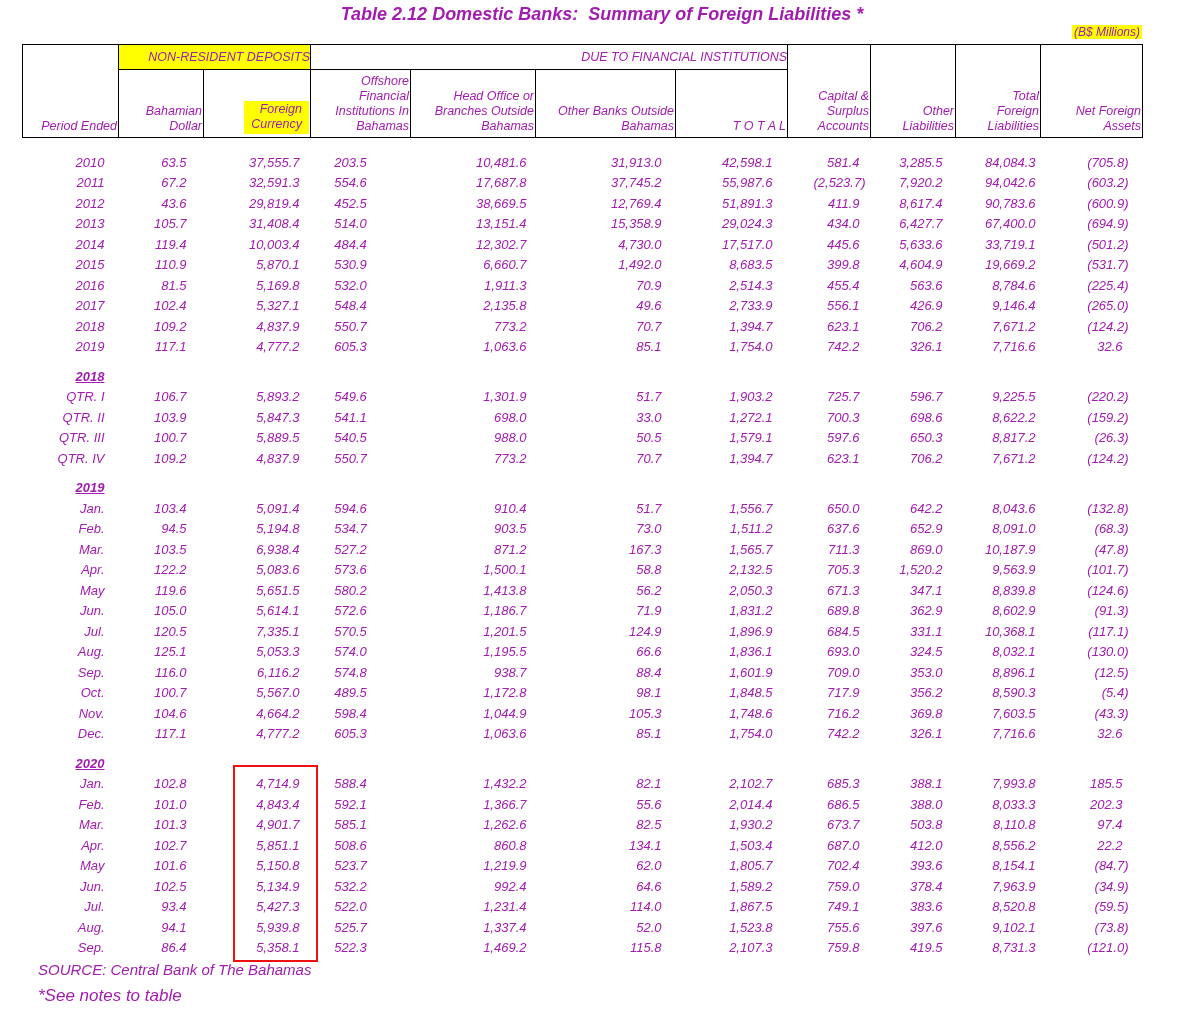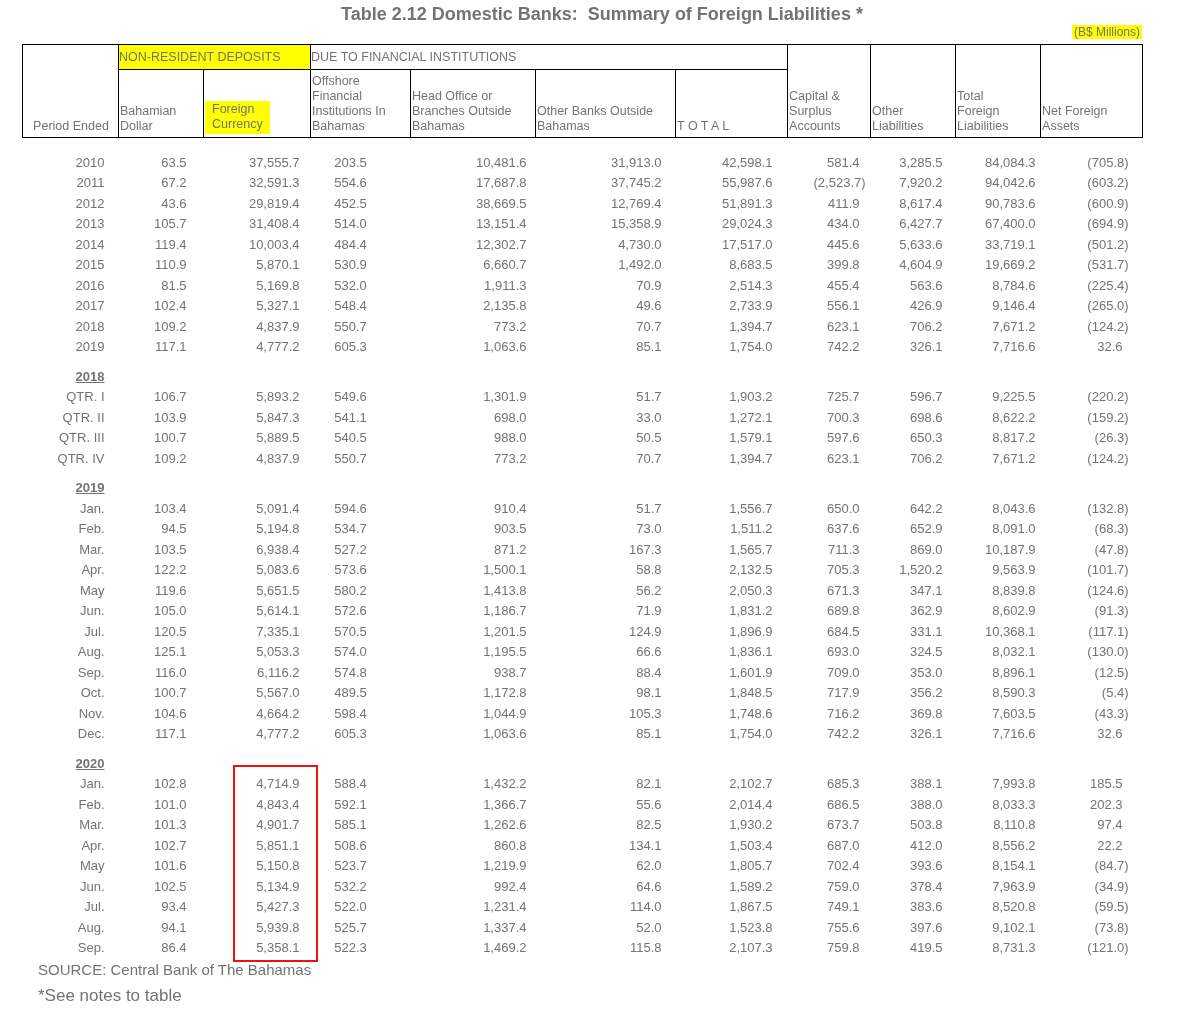--- a/index.html
+++ b/index.html
@@ -1,26 +1,26 @@
 <!DOCTYPE html>
 <html><head>
 <meta charset="utf-8">
 <style>
   html,body{margin:0;padding:0;background:#fff;}
   .page{position:relative;width:1204px;height:1018px;background:#fff;overflow:hidden;
-        font-family:"Liberation Sans","DejaVu Sans",sans-serif;color:#737373;}
+        font-family:"Liberation Sans","DejaVu Sans",sans-serif;color:#a21caf;font-style:italic;}
   .title{position:absolute;top:4px;left:0;width:1204px;text-align:center;
          font-size:18px;font-weight:bold;white-space:pre;}
   .units{position:absolute;top:25px;right:62px;font-size:12px;background:#FFFF00;padding:0 2px;}
   .tablewrap{position:absolute;left:22px;top:44px;width:1120px;}
   table{border-collapse:collapse;table-layout:fixed;width:1120px;}
   thead th{border:1px solid #000;font-weight:normal;font-size:12.5px;line-height:15px;
-           text-align:left;vertical-align:bottom;padding:1px 1px 3px;white-space:pre-line;}
+           text-align:right;vertical-align:bottom;padding:1px 1px 3px;white-space:pre-line;}
   th.grp{vertical-align:middle;padding:2px 0;height:20px;}
-  th.periodhdr{text-align:center;padding-left:2px;}
+  th.periodhdr{text-align:right;padding-left:2px;}
   th.ylw-cell{background:#FFFF00;}
   .hl{display:inline-block;background:#FFFF00;padding:1px 7px 2px;}
   tbody td{border:none;font-size:13px;height:20.5px;padding:0;vertical-align:middle;white-space:pre;}
   td.period{text-align:right;padding-right:14px;}
   td.section-label{font-weight:bold;text-decoration:underline;}
   td.num{text-align:right;}
   td.c2{padding-right:17px;}  td.c3{padding-right:11px;}
   td.c4{padding-right:20px;text-align:center;}  td.c5{padding-right:9px;}
   td.c6{padding-right:14px;}  td.c7{padding-right:15px;}
   td.c8{padding-right:11px;}  td.c8.neg{padding-right:5px;}

